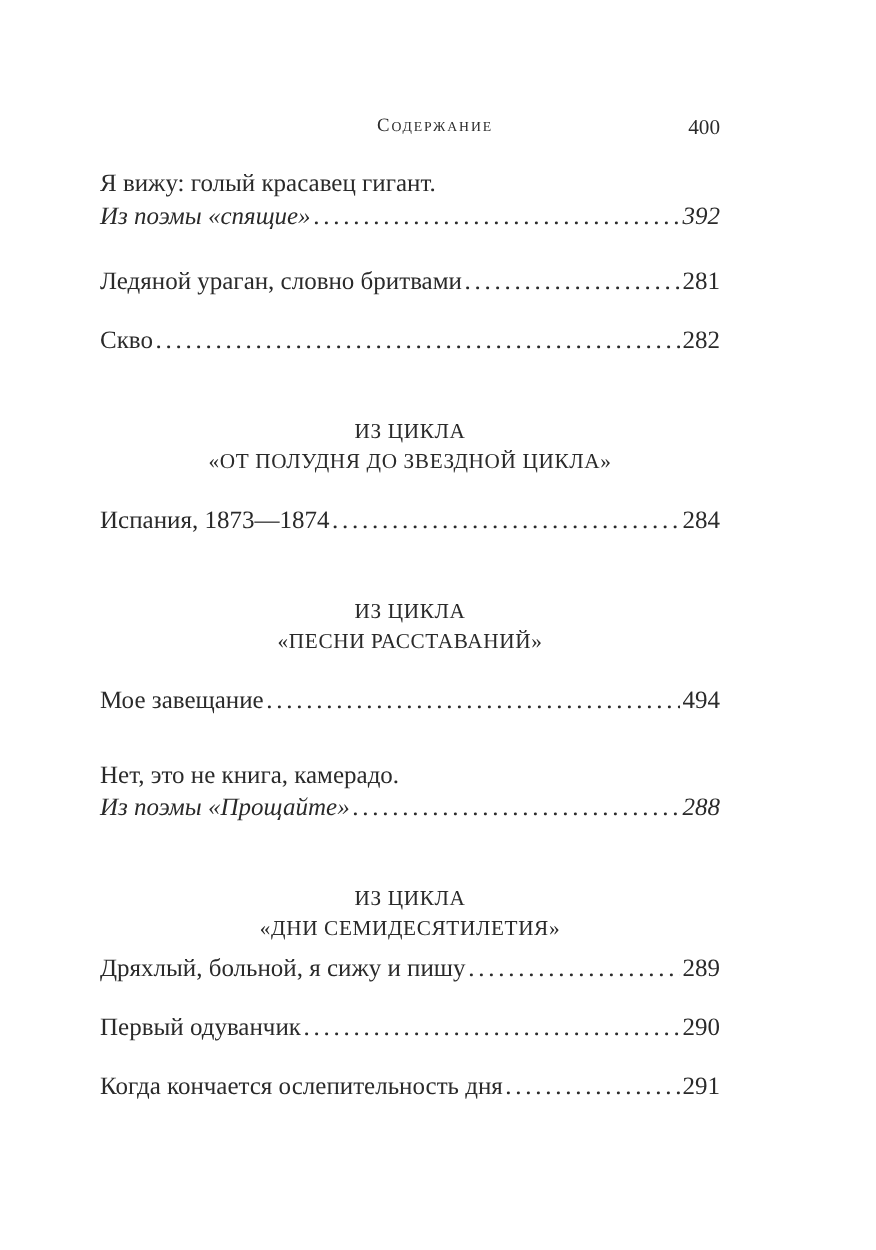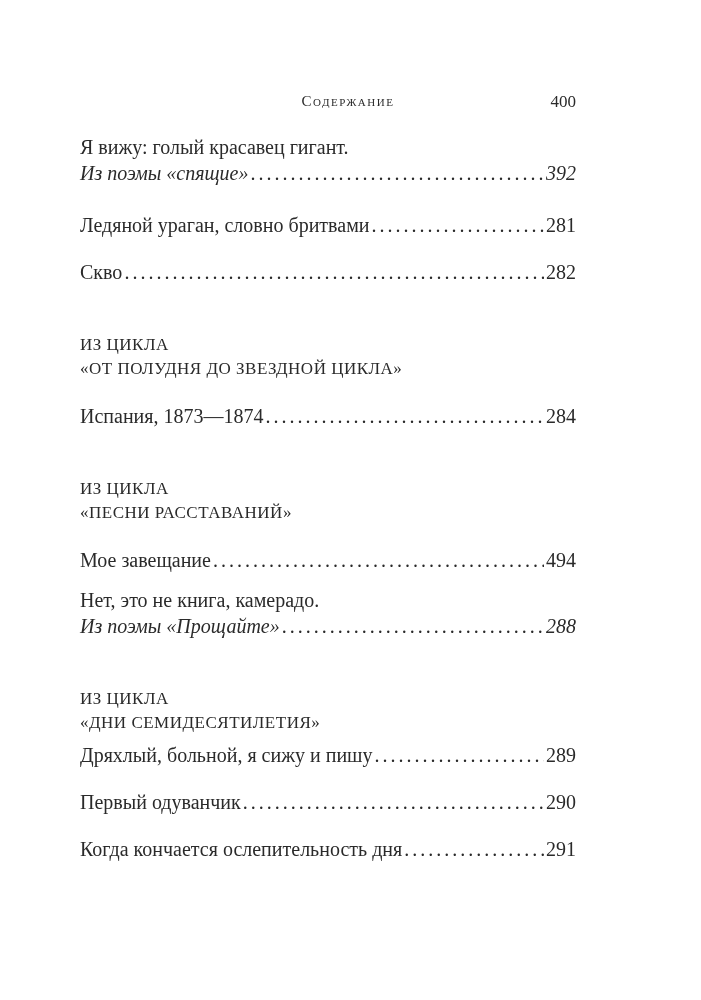--- a/index.html
+++ b/index.html
@@ -11,21 +11,21 @@
                      letter-spacing: 1.5px; font-variant: small-caps; top: 3px; padding-left: 40px; }
     .folio { position: absolute; right: 0; top: 2px; font-size: 17px; }
     .toc { position: absolute; left: 80px; width: 496px; top: 134px; }
     .entry { font-size: 20px; line-height: 26px; }
     .row { display: flex; align-items: baseline; white-space: nowrap; justify-content: center; }
     .row .title { flex: 0 0 auto; }
     .row .leader { flex: 1 1 auto; overflow: hidden; letter-spacing: 3px; margin: 0 2px; }
     .row .leader::after { content: "......................................................................................................................................"; }
     .row .page-num { flex: 0 0 auto; }
     .italic { font-style: italic; }
-    .section-heading { font-size: 17px; line-height: 24px; letter-spacing: 0.5px; }
+    .section-heading { text-align: center; font-size: 17px; line-height: 24px; letter-spacing: 0.5px; }
   </style>
 </head>
 <body>
 
 <div class="page">
 
   <div class="running-head">
     <div class="running-title">Содержание</div>
     <div class="folio">400</div>
   </div>
@@ -76,21 +76,21 @@
     </div>
 
     <div class="entry" style="margin-top:22px;">
       <div class="row">
         <span class="title">Мое завещание</span>
         <span class="leader"></span>
         <span class="page-num">494</span>
       </div>
     </div>
 
-    <div class="entry" style="margin-top:14px;">
+    <div class="entry" style="margin-top:34px;">
       <div>Нет, это не книга, камерадо.</div>
       <div class="row">
         <span class="title italic">Из поэмы «Прощайте»</span>
         <span class="leader"></span>
         <span class="page-num italic">288</span>
       </div>
     </div>
 
     <div class="section-heading" style="margin-top:48px;">
       <div>ИЗ ЦИКЛА</div>

